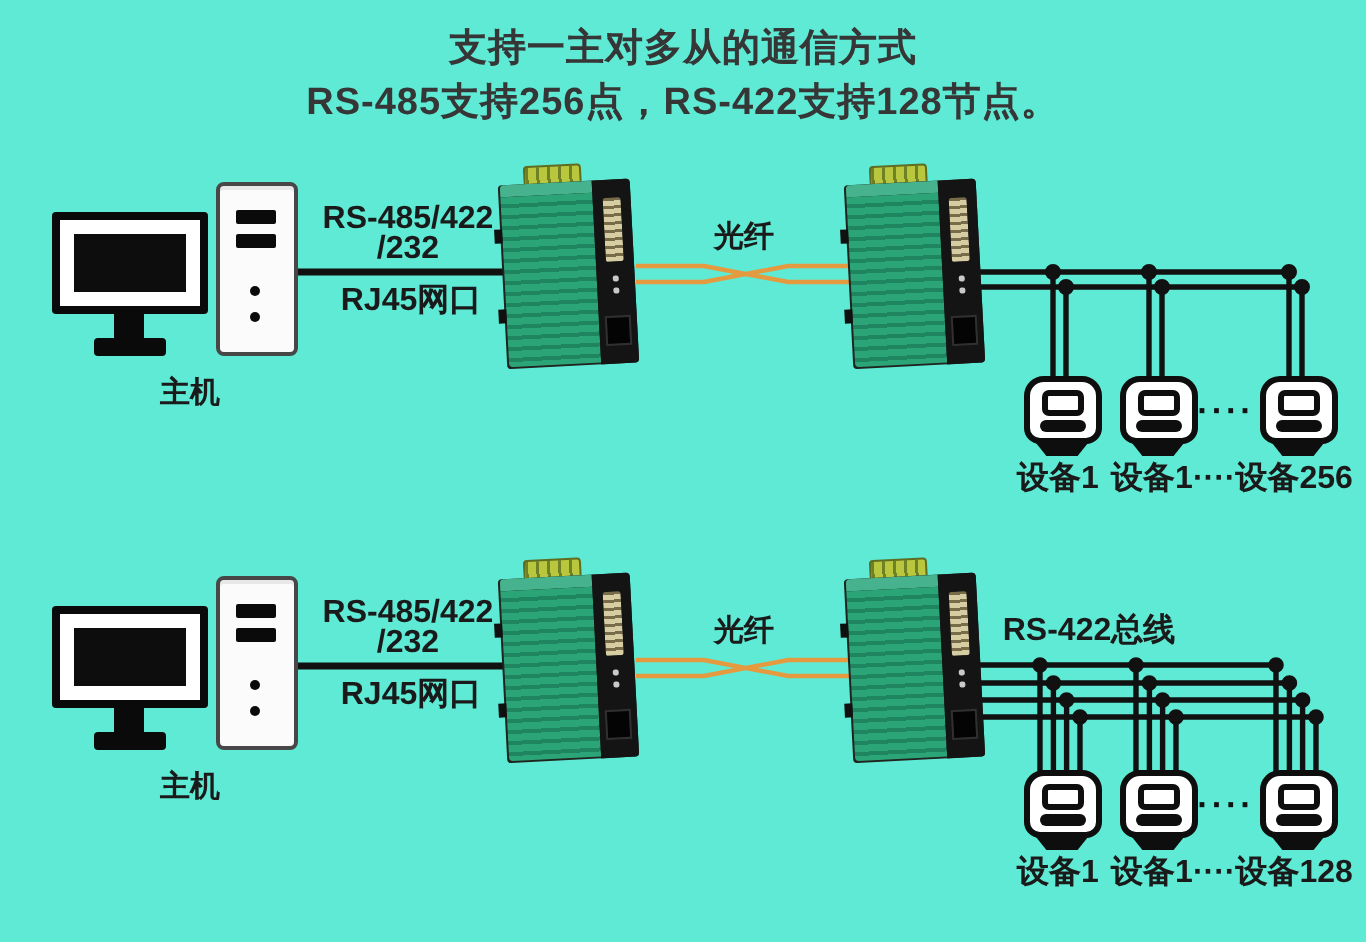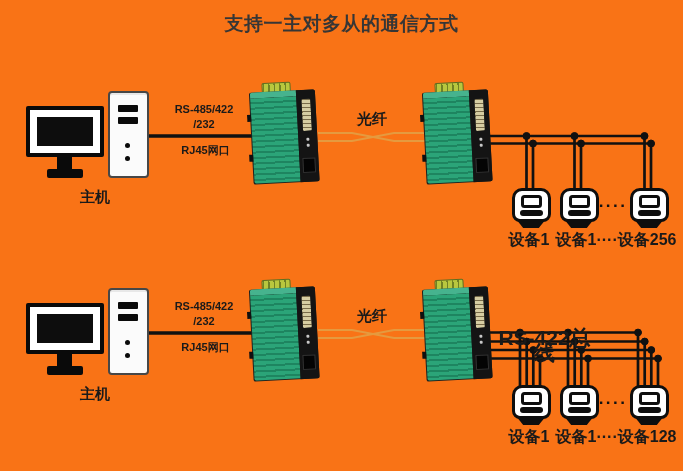--- a/index.html
+++ b/index.html
@@ -1,23 +1,23 @@
 <!DOCTYPE html>
 <html><head>
 <meta charset="utf-8">
 <style>
   html,body{margin:0;padding:0;background:#fff;}
   .canvas{
-    position:relative;width:683px;height:471px;background:#f97316;
+    position:relative;width:683px;height:471px;background:#5eead4;
     font-family:"Liberation Sans","DejaVu Sans",sans-serif;overflow:hidden;
   }
   
   .title-line{position:absolute;left:0;right:0;text-align:center;color:#363636;
     font-size:19px;font-weight:700;letter-spacing:0.5px;}
-  .lbl{position:absolute;color:#1a1a1a;font-weight:700;text-align:center;font-size:11px;line-height:15px;}
+  .lbl{position:absolute;color:#1a1a1a;font-weight:700;text-align:center;font-size:16px;line-height:15px;}
   .lbl-sm{font-size:16px;}
   .dots{position:absolute;color:#111;font-weight:800;font-size:17px;letter-spacing:1.5px;text-align:center;line-height:17px;}
   
   svg.wires{position:absolute;left:0;top:0;}
   
   .monitor{position:absolute;width:78px;height:51px;background:#0a0a0a;border-radius:2px;}
   .monitor-inner{position:absolute;inset:4px;background:#ffffff;}
   .monitor-screen{position:absolute;inset:7px;background:#0d0d0d;}
   .monitor-neck{position:absolute;width:15px;height:13px;background:#0a0a0a;}
   .monitor-base{position:absolute;width:36px;height:9px;background:#0a0a0a;border-radius:2px;}
@@ -52,20 +52,21 @@
   .meter-bar{width:23px;height:6px;background:#0e0e0e;border-radius:3px;margin:2.5px auto 0;}
   .meter-foot{position:absolute;left:50%;transform:translateX(-50%);bottom:-9px;width:30px;height:9px;
     background:#0e0e0e;clip-path:polygon(0 0,100% 0,76% 100%,24% 100%);}
 </style>
 </head>
 <body>
 
 <div class="canvas">
 
   <div class="title-line" style="top:11px;">支持一主对多从的通信方式</div>
+  <div class="title-line" style="top:38px;">RS-485支持256点，RS-422支持128节点。</div>
 
   <svg class="wires" width="683" height="471" viewBox="0 0 683 471">
 
     <g stroke="#111111" fill="#111111">
       <line x1="148" y1="136" x2="258" y2="136" stroke-width="3.4"></line>
       <line x1="476" y1="136" x2="648" y2="136" stroke-width="2.7"></line>
       <line x1="476" y1="143.5" x2="654.5" y2="143.5" stroke-width="2.7"></line>
 
       <line x1="526.5" y1="136" x2="526.5" y2="190" stroke-width="2.7"></line>
       <line x1="533" y1="143.5" x2="533" y2="190" stroke-width="2.7"></line>
@@ -239,21 +240,21 @@
       <div class="conv-panel">
           <div class="conv-connector"></div>
         <div class="conv-led cl1"></div>
           <div class="conv-led cl2"></div>
         <div class="conv-port"></div>
         </div>
     </div>
   </div>
 
   <div class="lbl" style="left:342px;top:308px;width:60px;font-size:15px;">光纤</div>
-  <div class="lbl" style="left:494px;top:308px;width:101px;font-size:21px;margin-top:22px;">RS-422总线</div>
+  <div class="lbl" style="left:494px;top:308px;width:101px;font-size:16px;">RS-422总线</div>
 
   <div class="meter" style="left:511.5px;top:385px;">
     <div class="meter-screen"></div>
       <div class="meter-bar"></div>
       <div class="meter-foot"></div>
   </div>
   <div class="meter" style="left:559.5px;top:385px;">
     <div class="meter-screen"></div>
       <div class="meter-bar"></div>
       <div class="meter-foot"></div>

